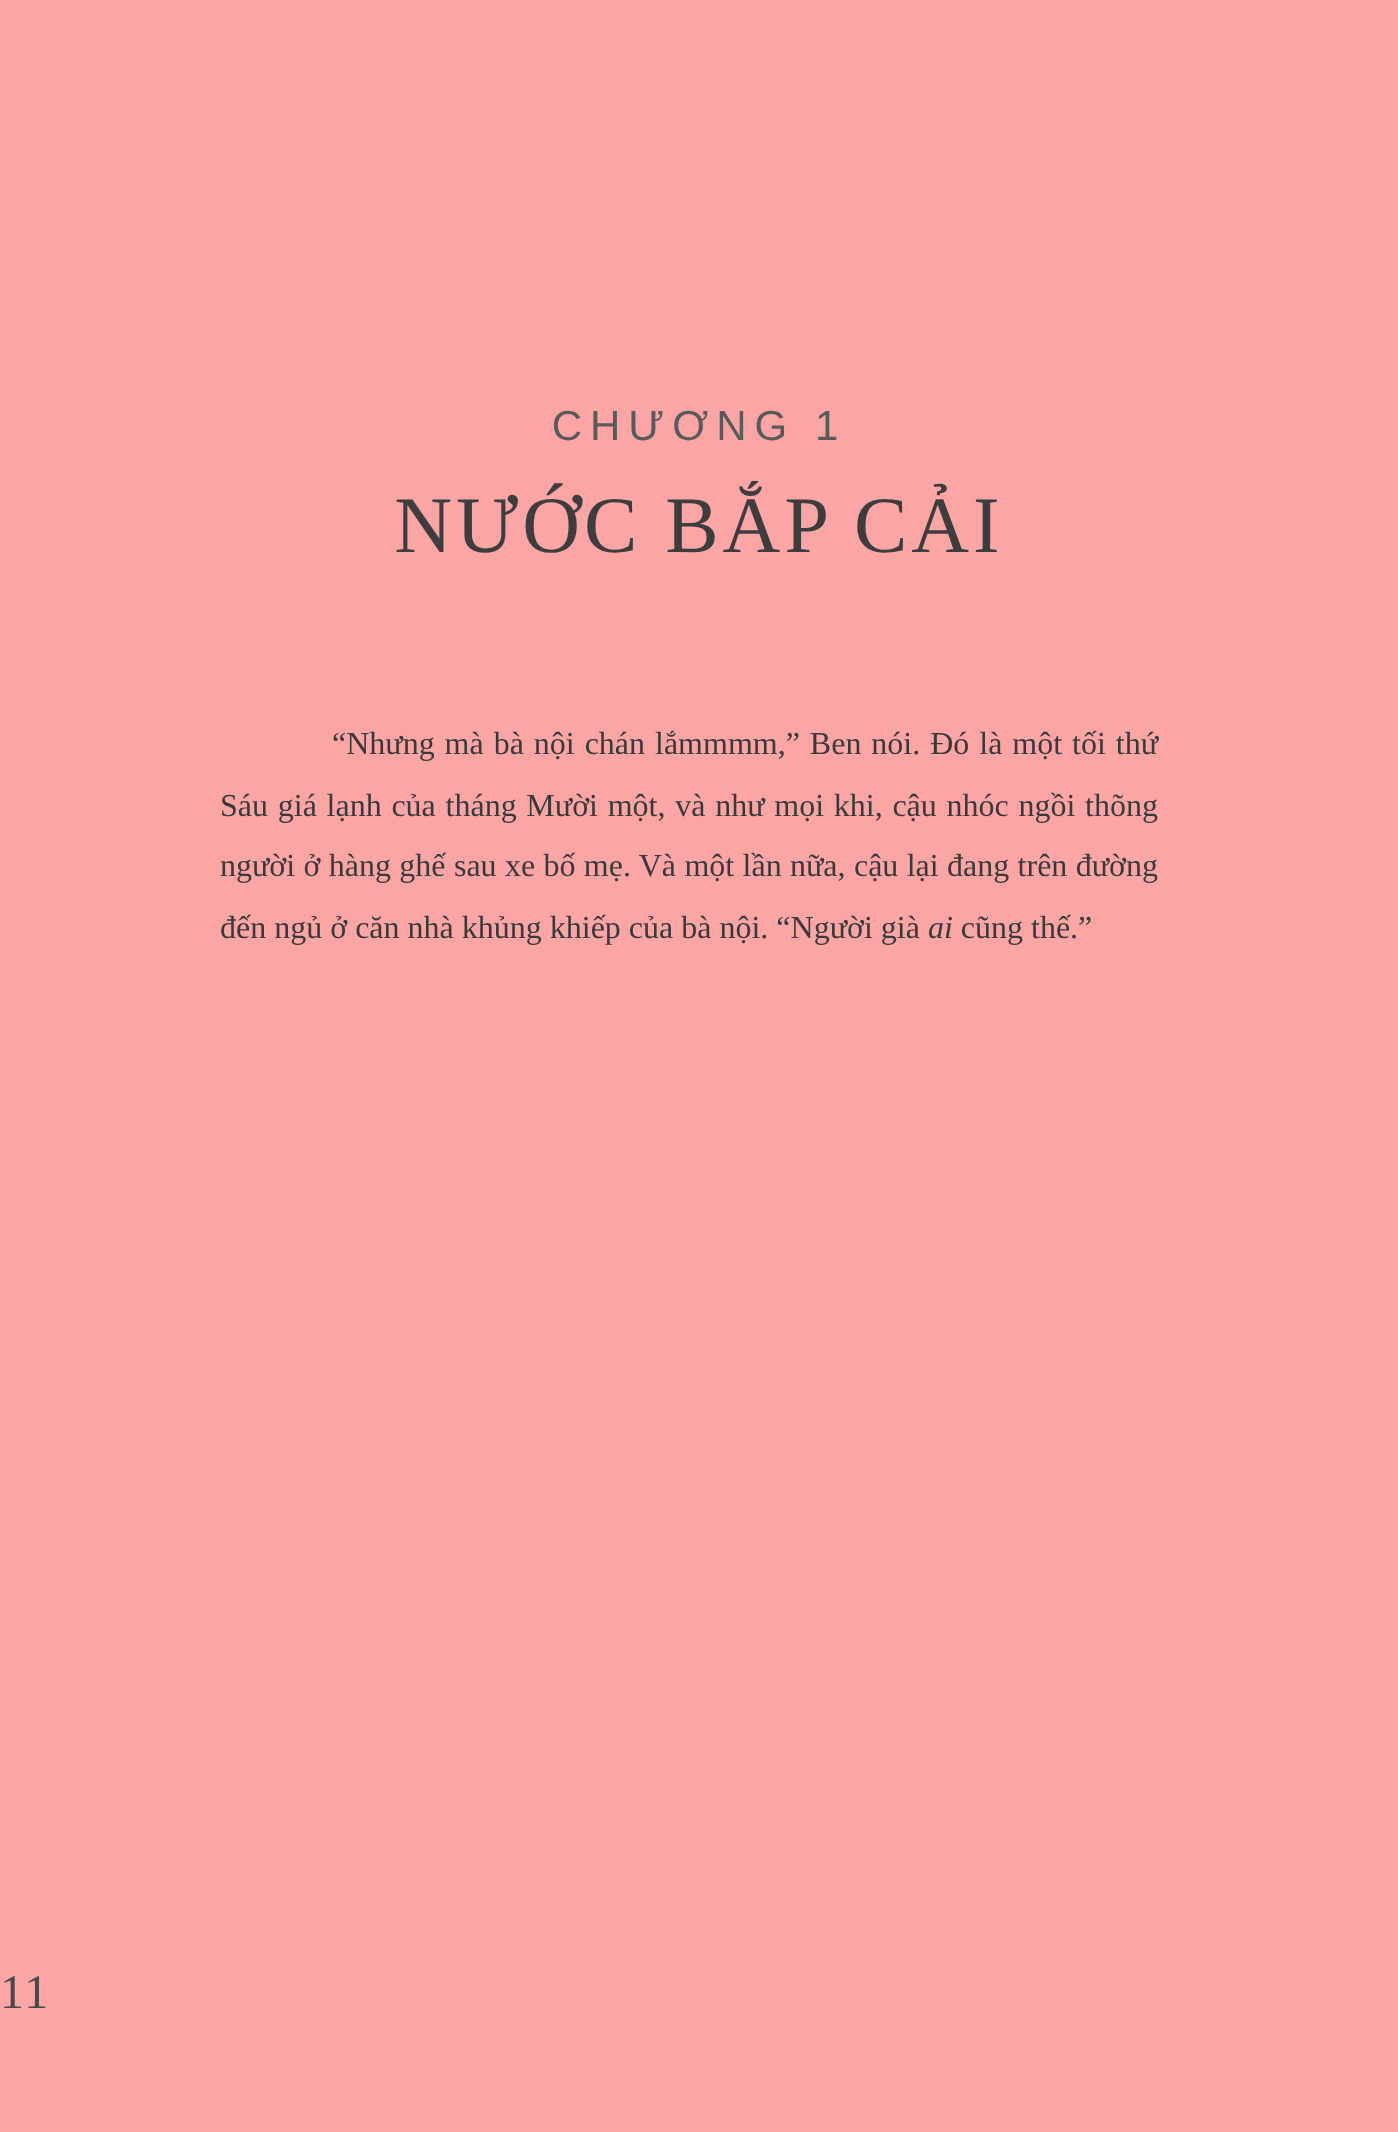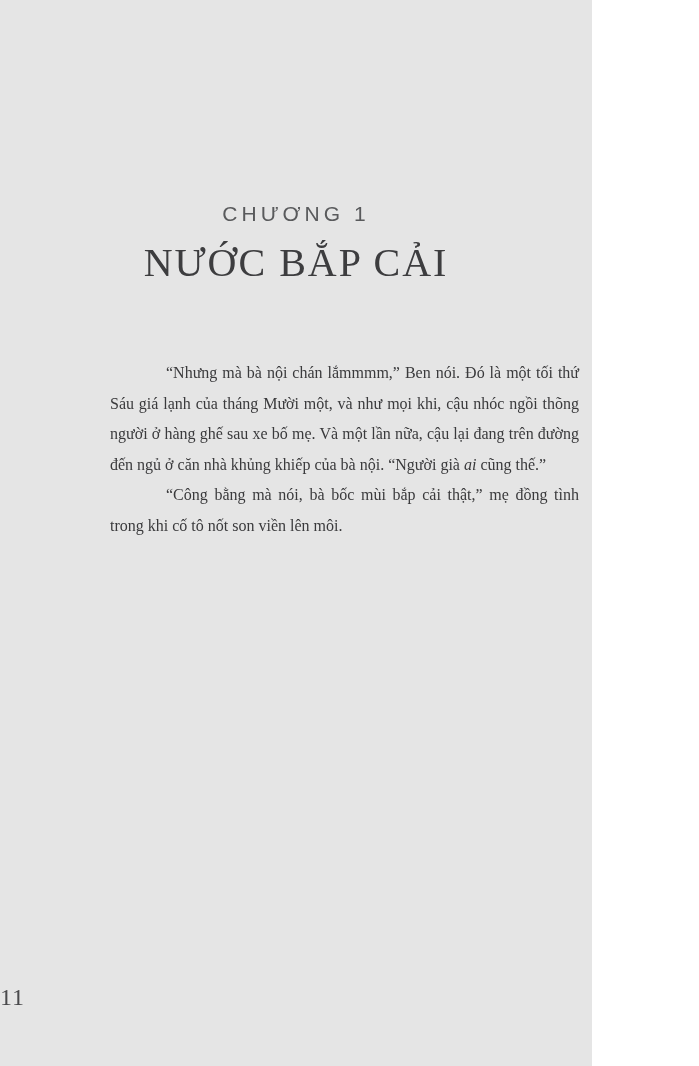--- a/index.html
+++ b/index.html
@@ -3,23 +3,23 @@
 <meta charset="utf-8">
 <style>
   * { box-sizing: border-box; }
   html, body {
     margin: 0;
     padding: 0;
     background: #ffffff;
   }
   .page {
     position: relative;
-    width: 592px;
+    width: 699px;
     height: 1066px;
-    background: #e5e5e5;
+    background: #fca5a5;
     overflow: hidden;
     font-family: "Liberation Serif", serif;
   }
   .chapter-label {
     position: absolute;
     top: 202px;
     left: 0;
     width: 100%;
     text-align: center;
     font-family: "Liberation Sans", sans-serif;
@@ -75,18 +75,17 @@
 <body>
 
 <div class="page">
 
   <div class="chapter-label">CHƯƠNG 1</div>
 
   <h1 class="chapter-title">NƯỚC BẮP CẢI</h1>
 
   <div class="body-text">
     <p><span>“Nhưng mà bà nội chán lắmmmm,” Ben nói. Đó là một tối thứ Sáu giá lạnh của tháng Mười một, và như mọi khi, cậu nhóc ngồi thõng người ở hàng ghế sau xe bố mẹ. Và một lần nữa, cậu lại đang trên đường đến ngủ ở căn nhà khủng khiếp của bà nội. “Người già </span><em>ai</em><span> cũng thế.”</span></p>
-    <p>“Công bằng mà nói, bà bốc mùi bắp cải thật,” mẹ đồng tình trong khi cố tô nốt son viền lên môi.</p>
   </div>
 
   <div class="page-number">11</div>
 
 </div>
 
 </body></html>

